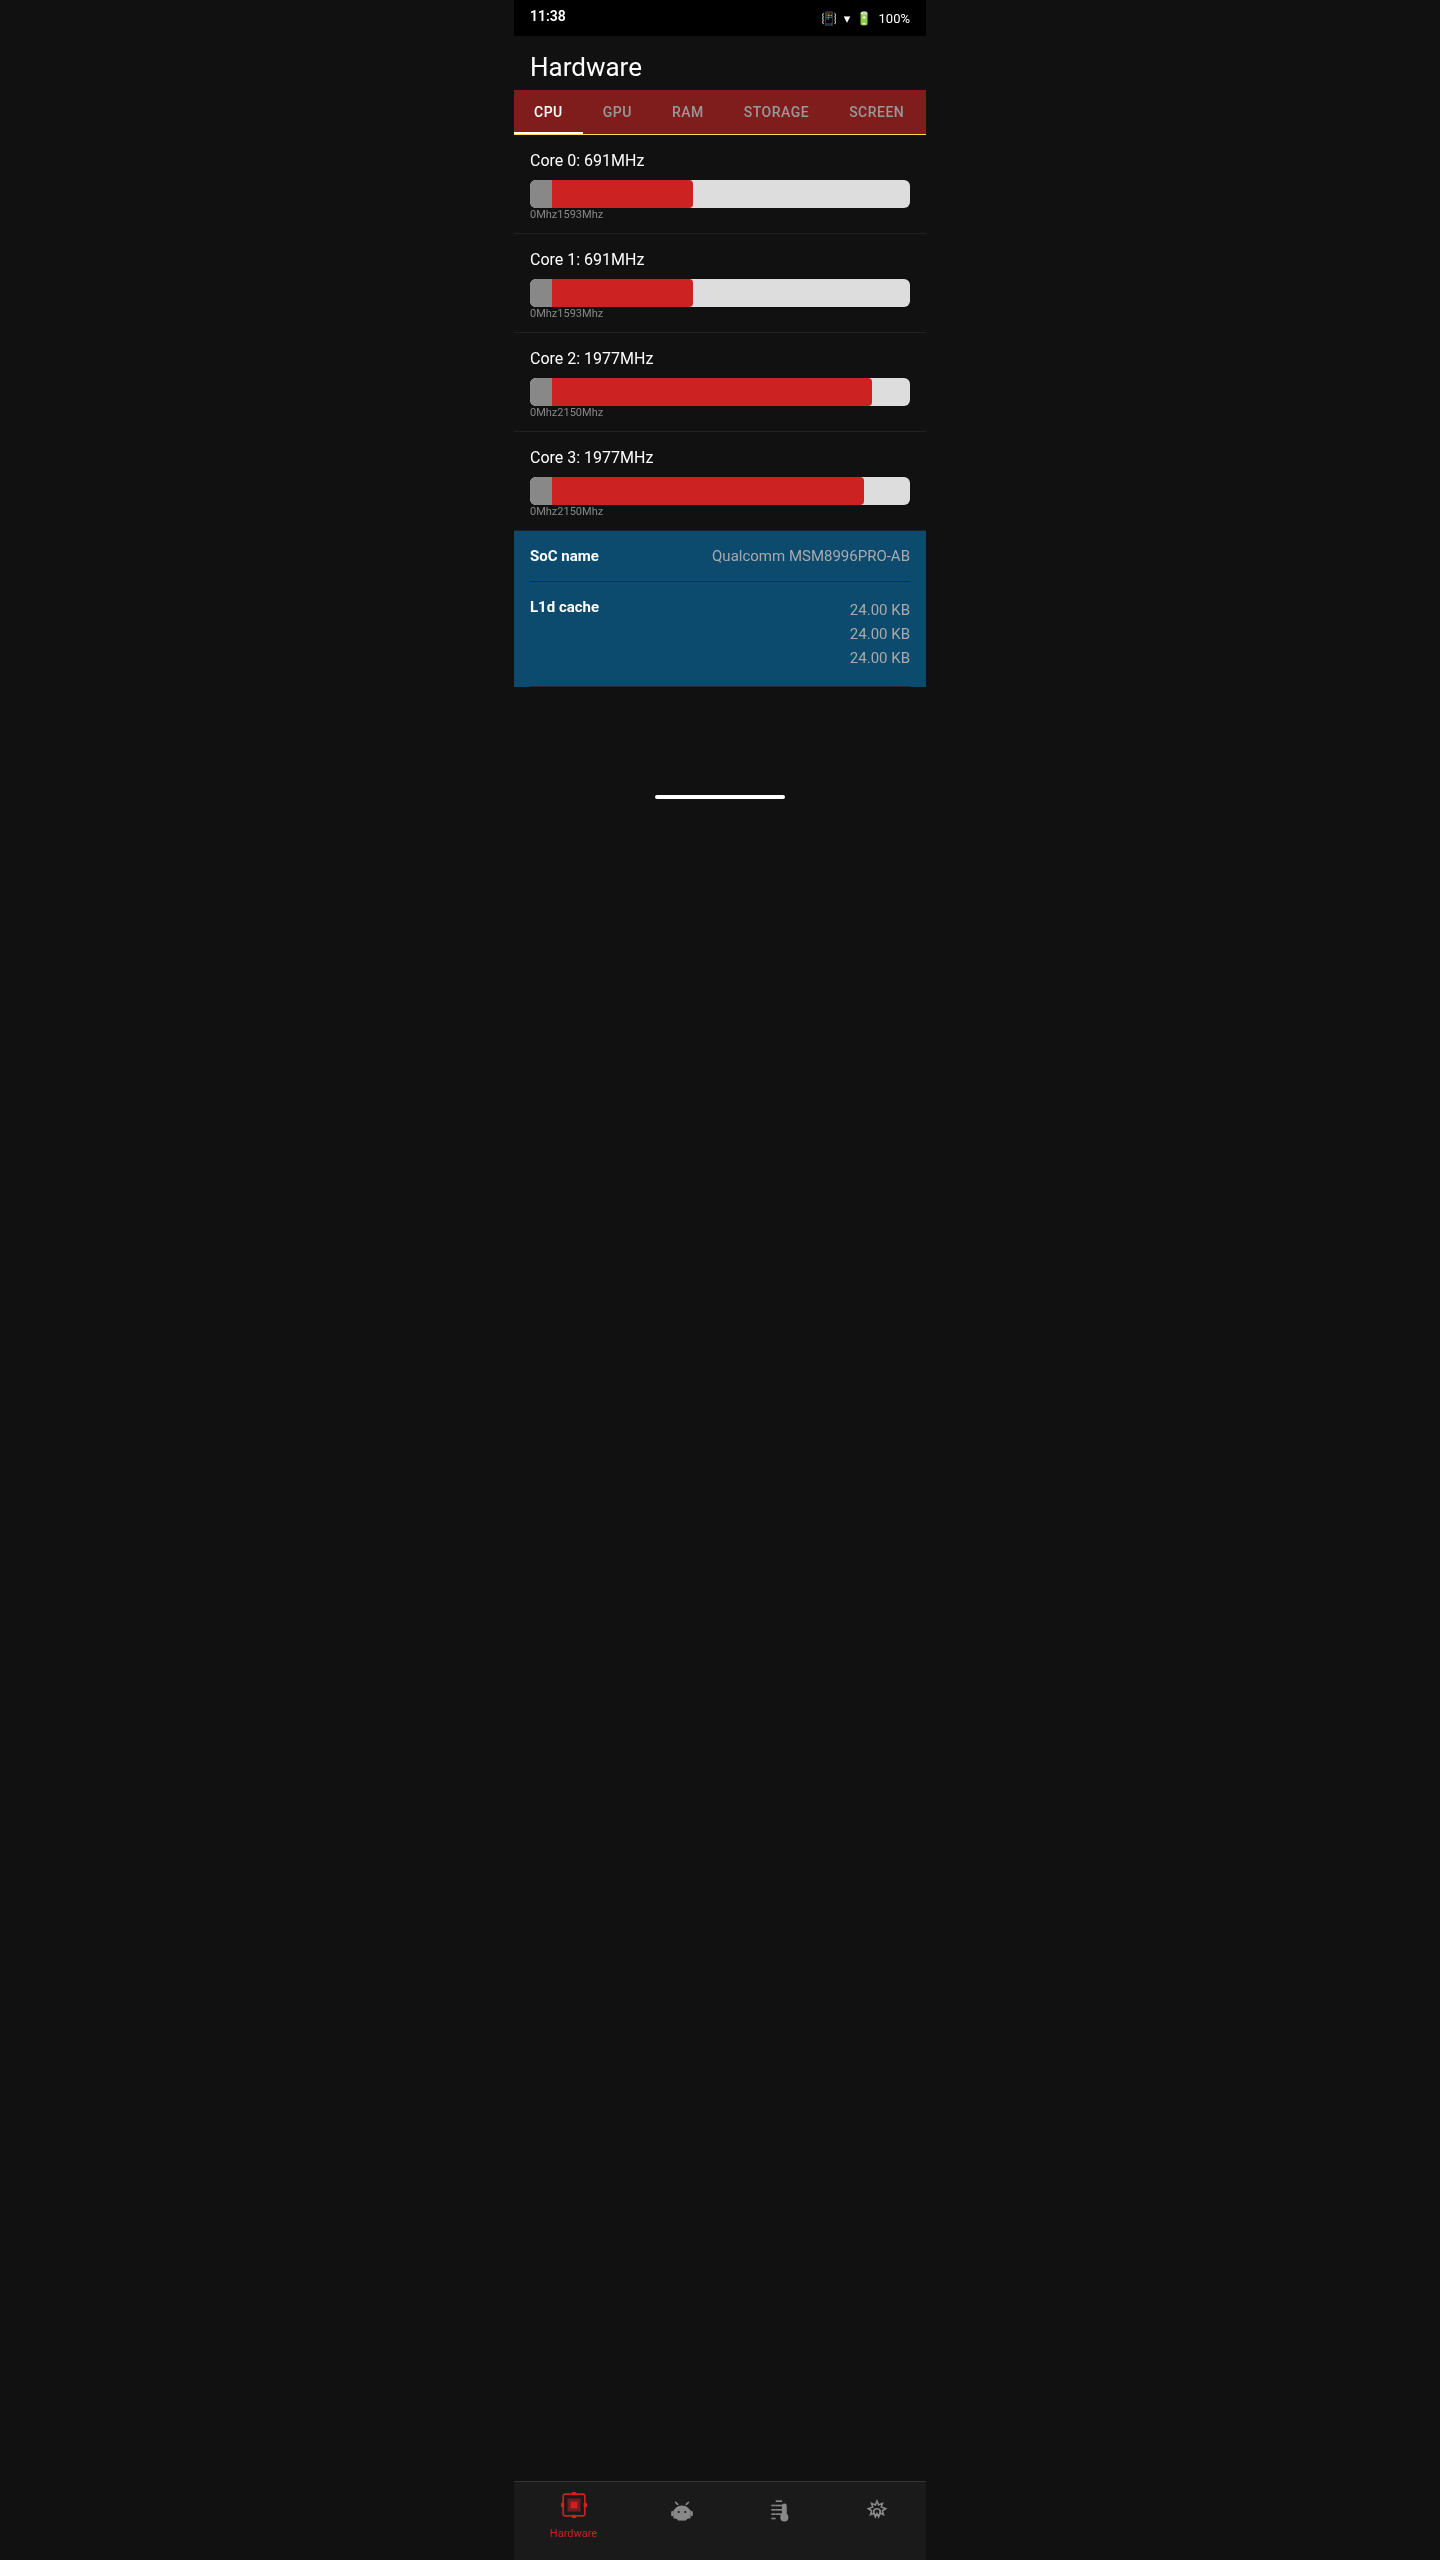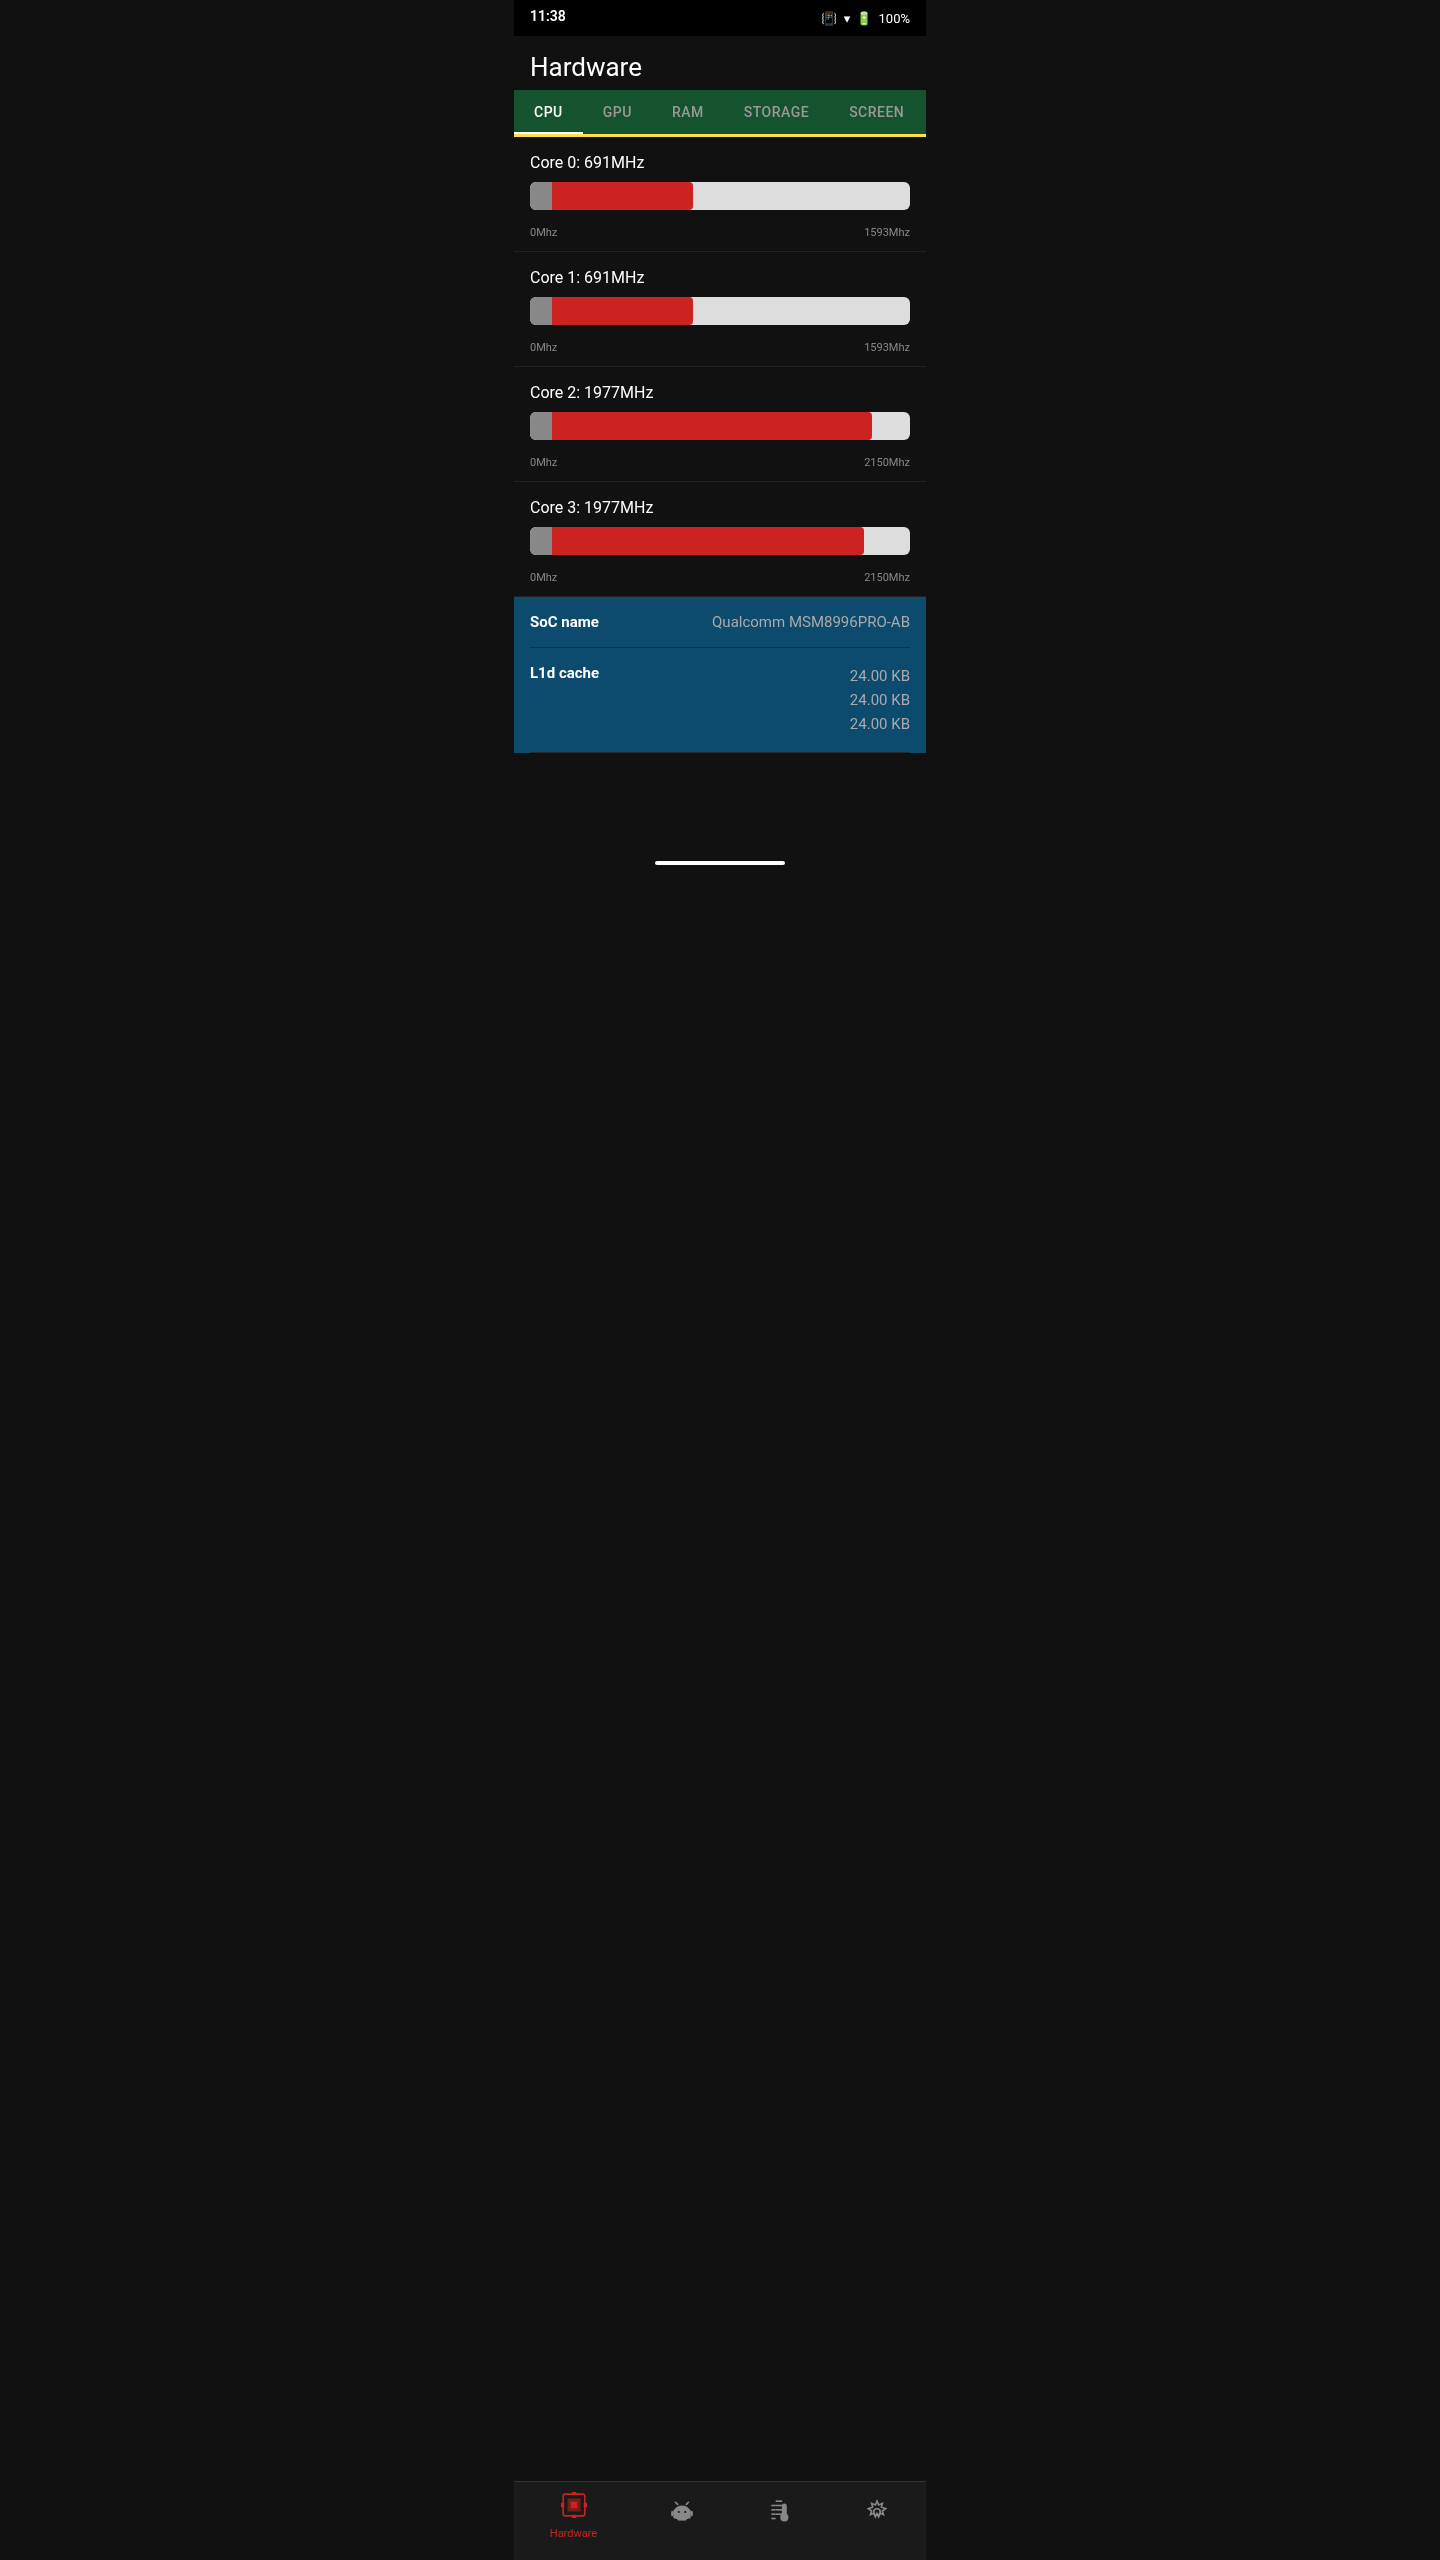--- a/index.html
+++ b/index.html
@@ -47,22 +47,22 @@
     }
 
     .header h1 {
       font-size: 26px;
       font-weight: 400;
       color: #fff;
     }
 
     .tabs {
       display: flex;
-      background: #14532d;
-      border-bottom: 3px solid #fde047;
+      background: #7f1d1d;
+      border-bottom: 1px solid #fde047;
       overflow-x: auto;
       scrollbar-width: none;
     }
 
     .tabs::-webkit-scrollbar { display: none; }
 
     .tab {
       padding: 14px 20px;
       font-size: 14px;
       font-weight: 500;
@@ -128,22 +128,22 @@
       left: 22px;
       top: 0;
       bottom: 0;
       background: #cc2222;
       border-radius: 0 4px 4px 0;
       z-index: 1;
     }
 
     .progress-labels {
       display: flex;
-      justify-content: space-between;
-      margin-top: 16px;
+      justify-content: flex-start;
+      margin-top: 0;
     }
 
     .progress-label {
       font-size: 11px;
       color: #888;
     }
 
     .info-section {
       padding: 0 16px;
       background: #0c4a6e;

